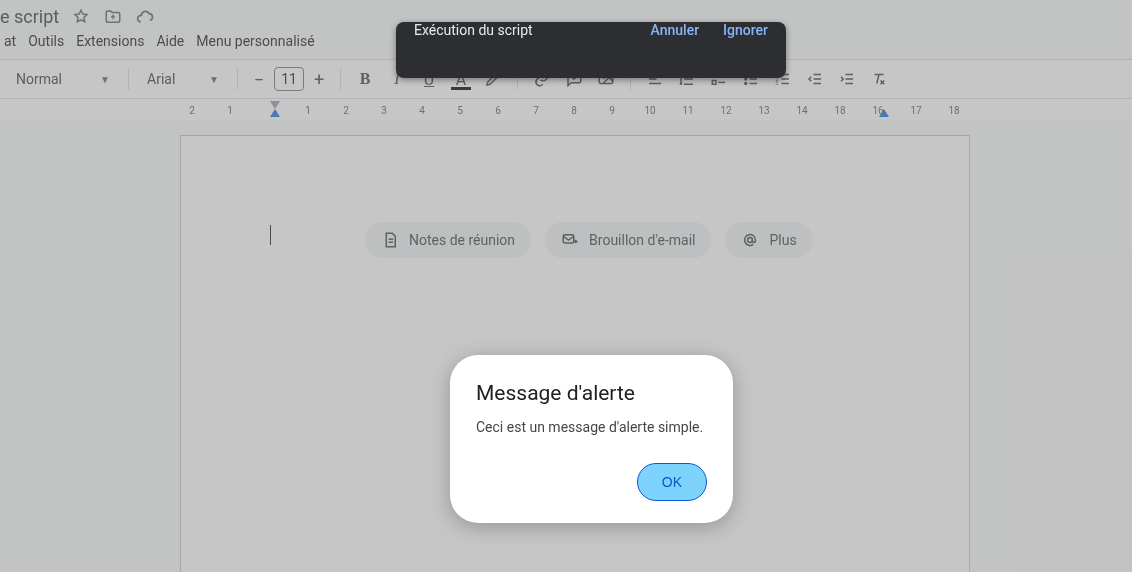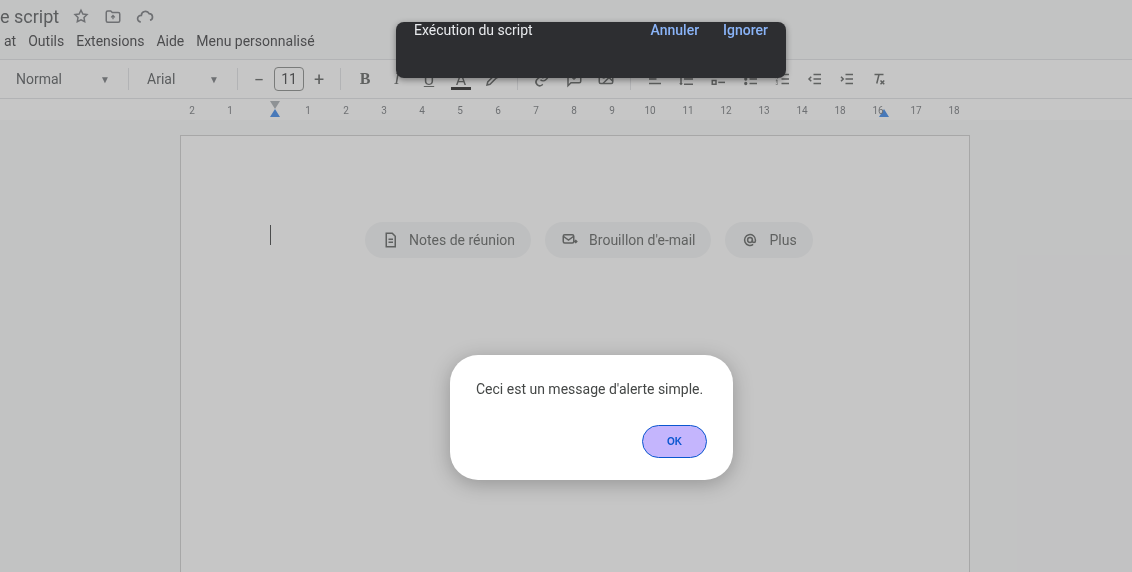--- a/index.html
+++ b/index.html
@@ -181,22 +181,22 @@
   .modal h2 {
     font-size:21px; font-weight:400; color:#202124; margin-bottom:14px;
   }
   .modal p {
     font-size:14px; color:#444746; margin-bottom:28px;
   }
   .modal .row { display:flex; justify-content:flex-end; }
   .modal .okbtn {
     border: 1.5px solid #0b57d0;
     color:#0b57d0;
-    background:#c4b5fd;
-    font-size:10px; font-weight:700;
+    background:#7dd3fc;
+    font-size:14px; font-weight:400;
     padding: 10px 24px;
     border-radius:24px;
   }
   svg { display:block; }
 </style>
 </head>
 <body>
 
 <div class="titlebar">
   <span class="title">e script</span>
@@ -397,17 +397,18 @@
 
 <div class="runner">
   <span>Exécution du script</span>
   <div class="actions">
     <span>Annuler</span>
     <span>Ignorer</span>
   </div>
 </div>
 
 <div class="modal">
+  <h2>Message d'alerte</h2>
   <p>Ceci est un message d'alerte simple.</p>
   <div class="row">
     <button class="okbtn">OK</button>
   </div>
 </div>
 
 </body></html>

